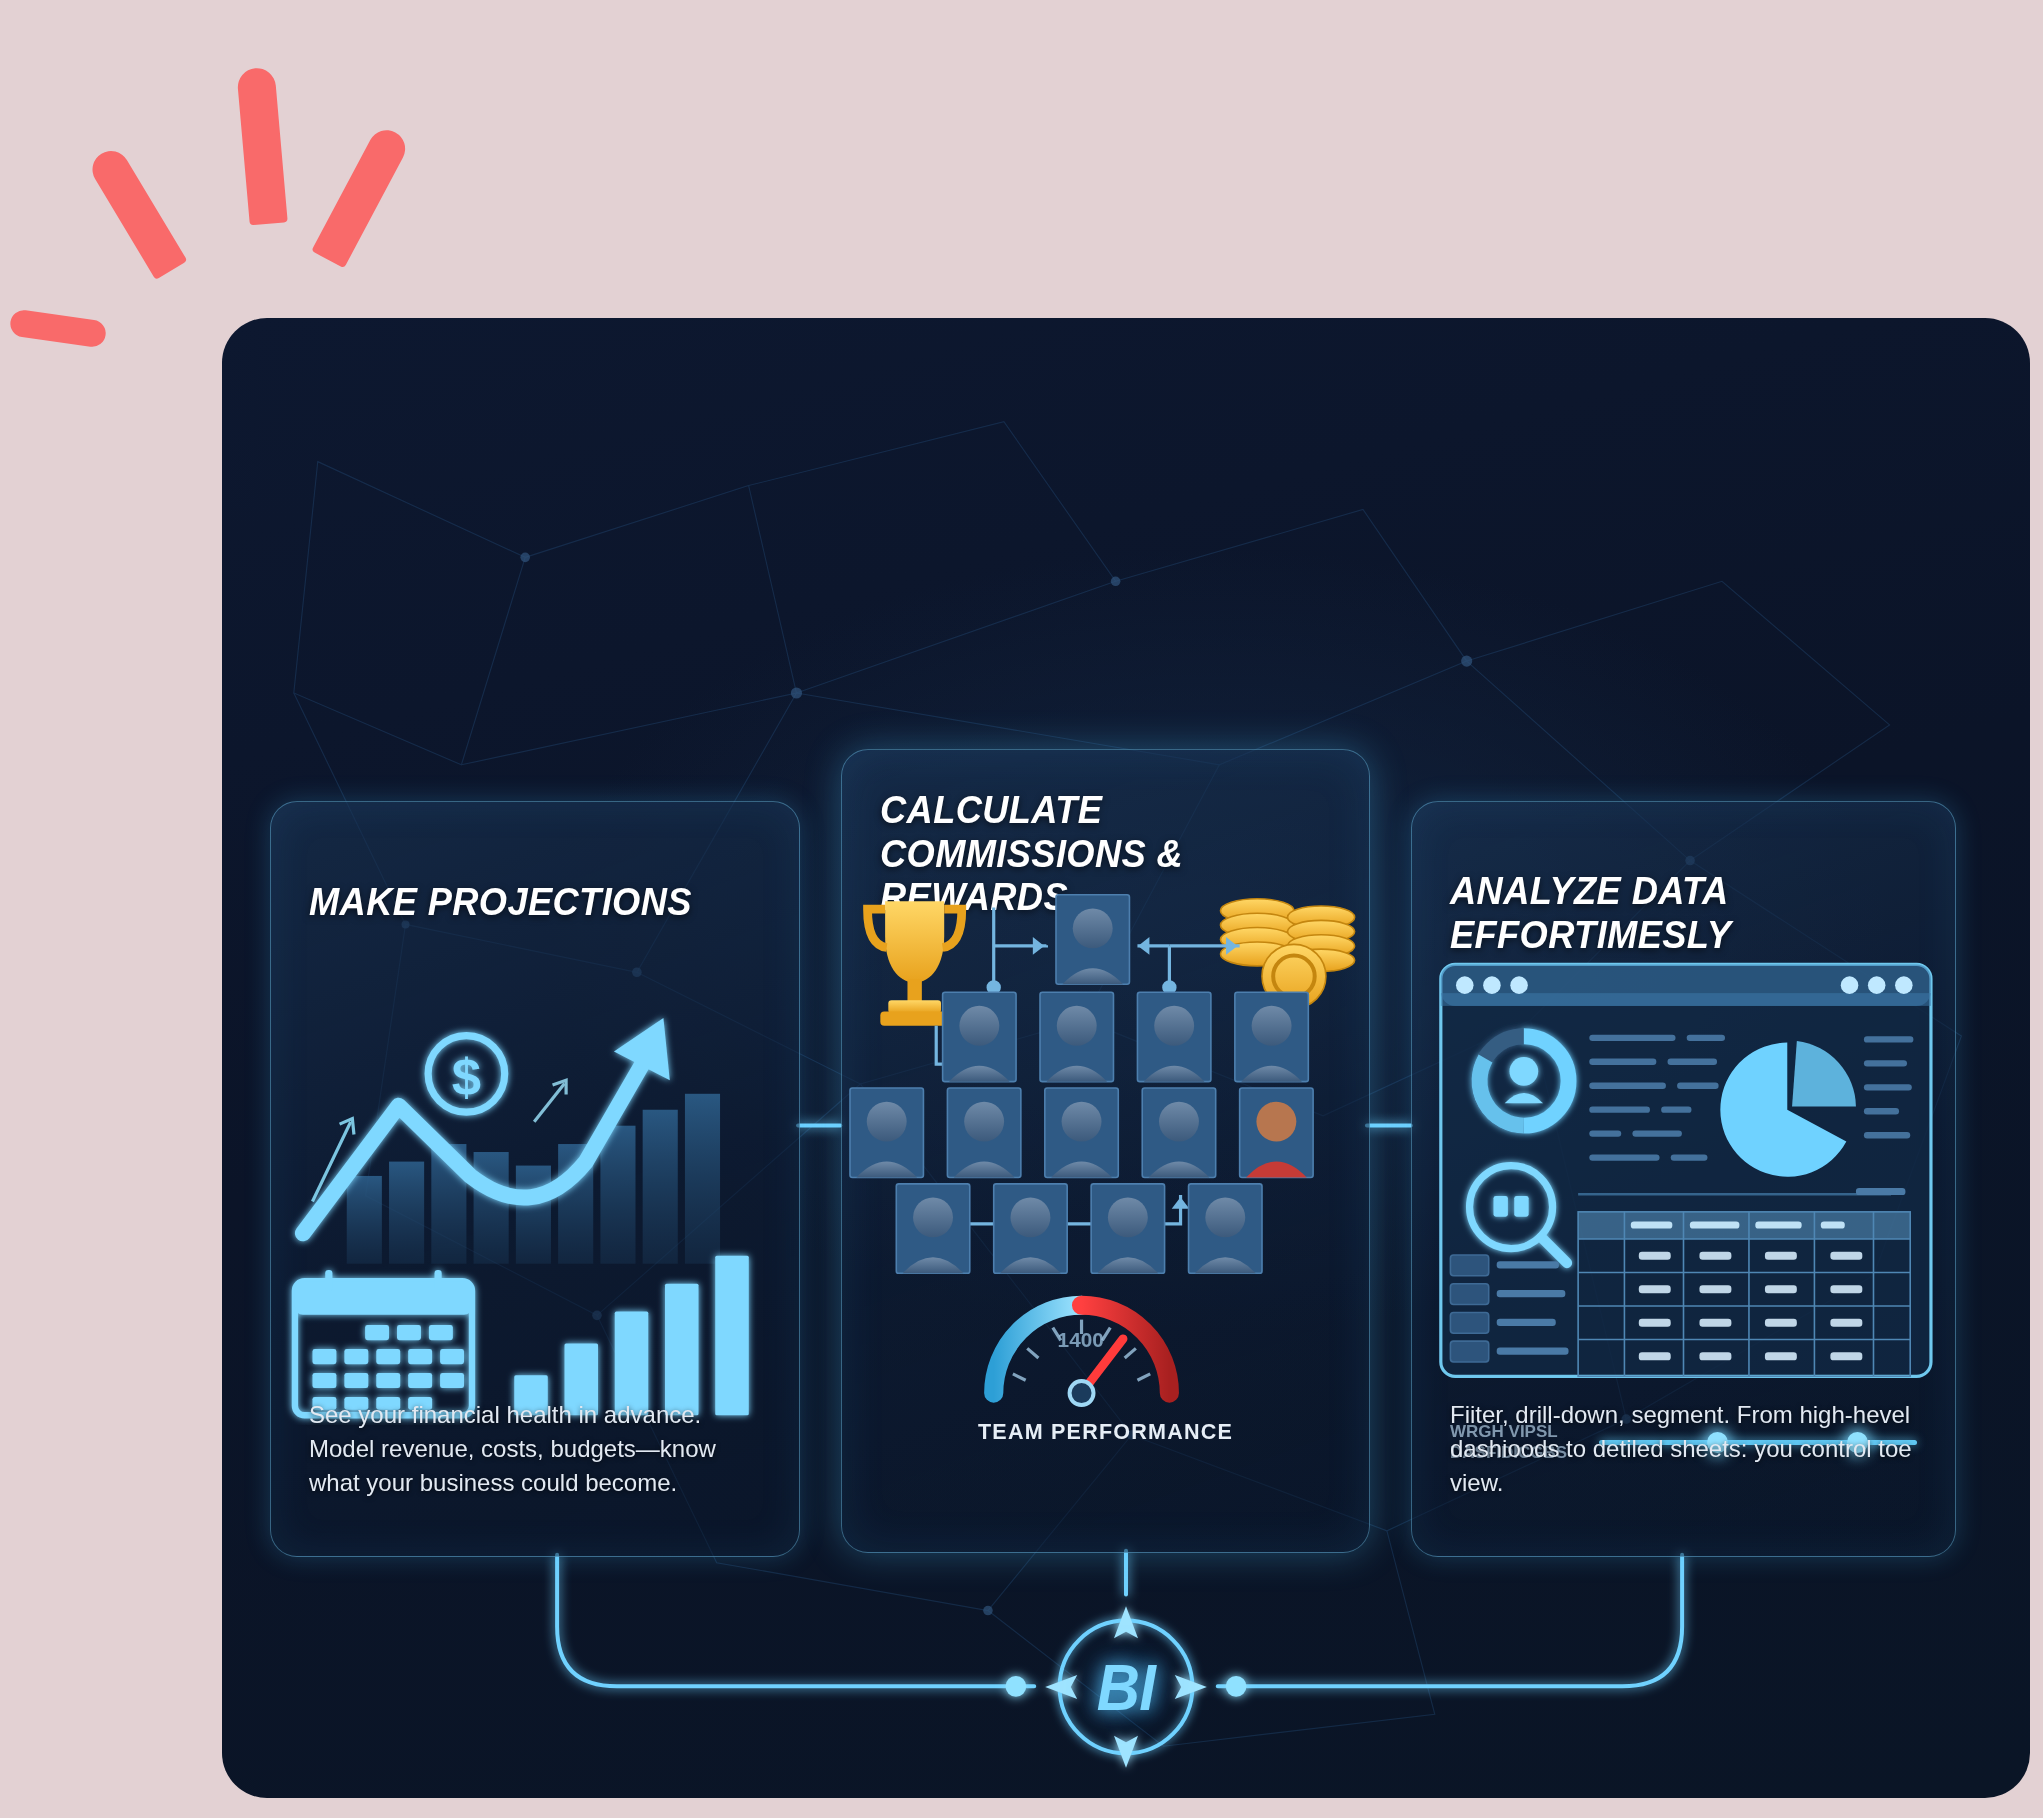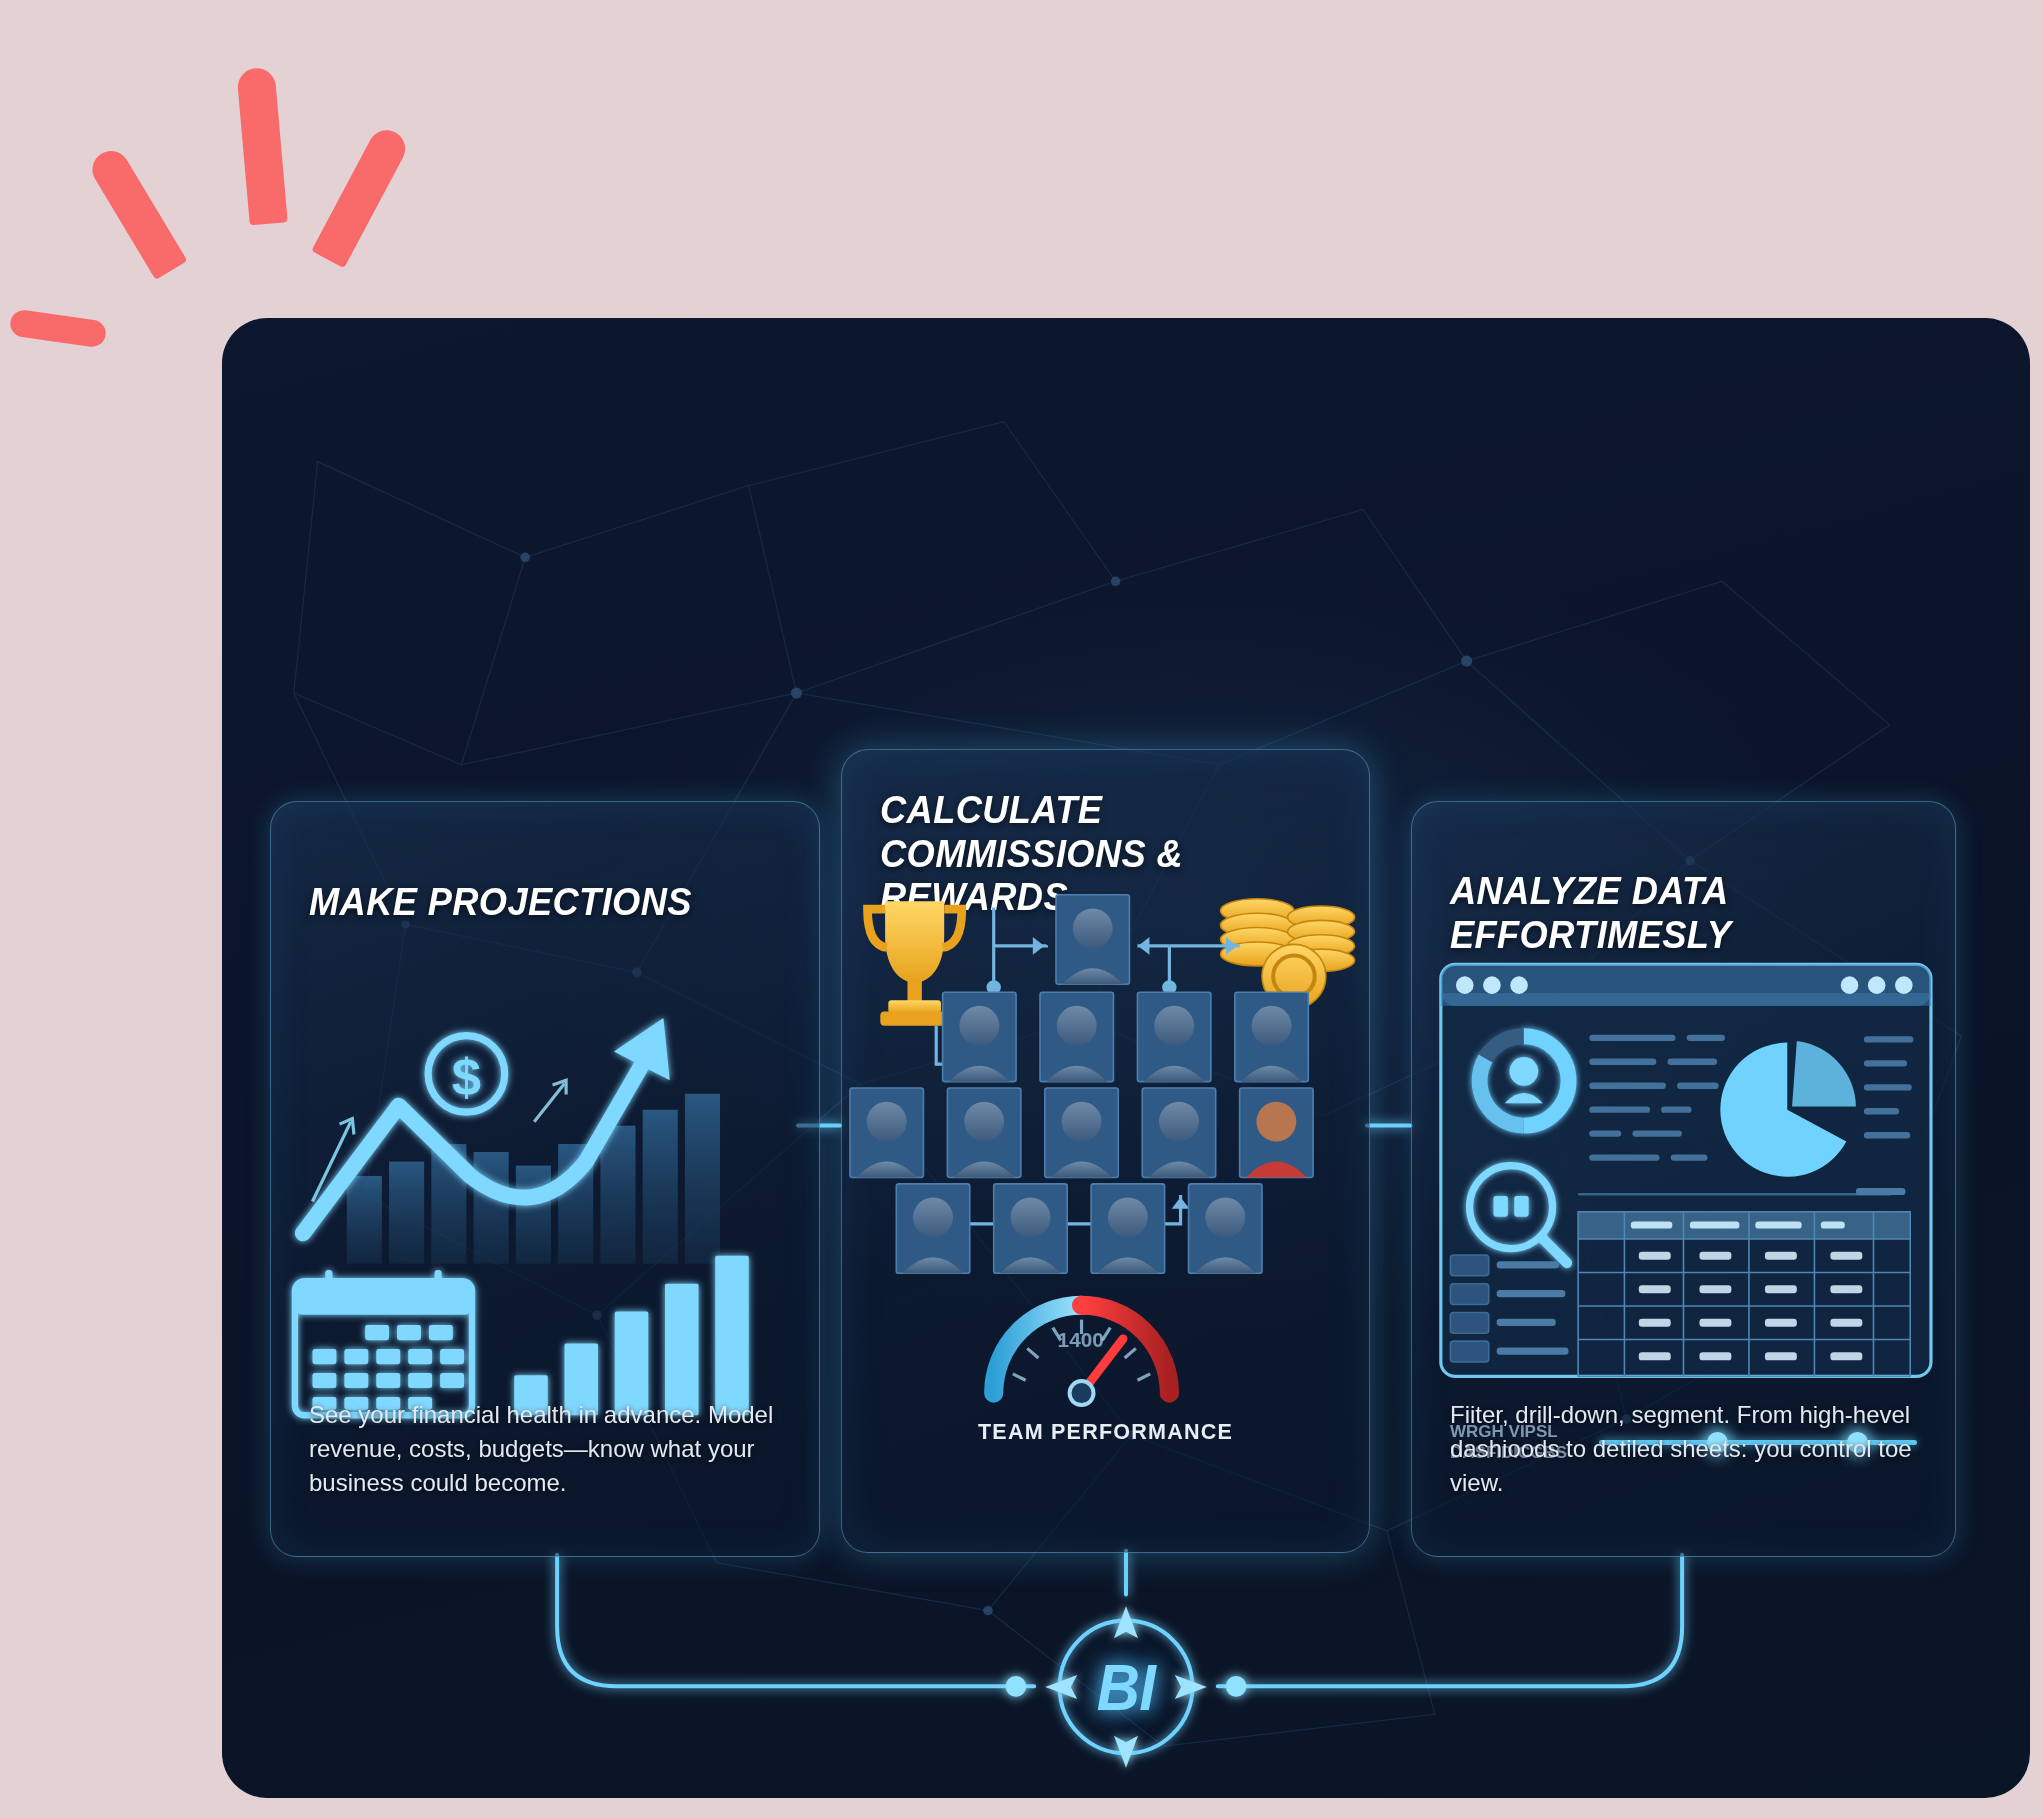--- a/index.html
+++ b/index.html
@@ -27,21 +27,21 @@
   #netlayer{position:absolute;inset:0;opacity:.55;}
   #connectors{position:absolute;inset:0;}
 
   .card{
     position:absolute;border-radius:27px;
     background:linear-gradient(160deg, rgba(26,52,84,.62) 0%, rgba(14,30,54,.55) 55%, rgba(11,24,44,.5) 100%);
     border:1.6px solid rgba(118,212,255,.42);
     box-shadow:0 0 25.5px rgba(70,190,255,.22), inset 0 0 41px rgba(60,150,220,.1);
     overflow:hidden;
   }
-  #card-projections{left:48px;top:483px;width:528px;height:754px;padding-left:20px;}
+  #card-projections{left:48px;top:483px;width:528px;height:754px;}
   #card-commissions{left:619px;top:431px;width:527px;height:802px;z-index:4;
     box-shadow:0 0 37px rgba(80,200,255,.3), inset 0 0 46px rgba(60,150,220,.12);}
   #card-analyze{left:1189px;top:483px;width:543px;height:754px;}
 
   .card-title{
     position:absolute;left:38px;right:27px;
     color:#fff;font-weight:bold;font-style:italic;
     font-size:39px;line-height:1.12;letter-spacing:0.4px;
     text-transform:uppercase;
     text-shadow:0 1.6px 8px rgba(0,0,0,.6);

